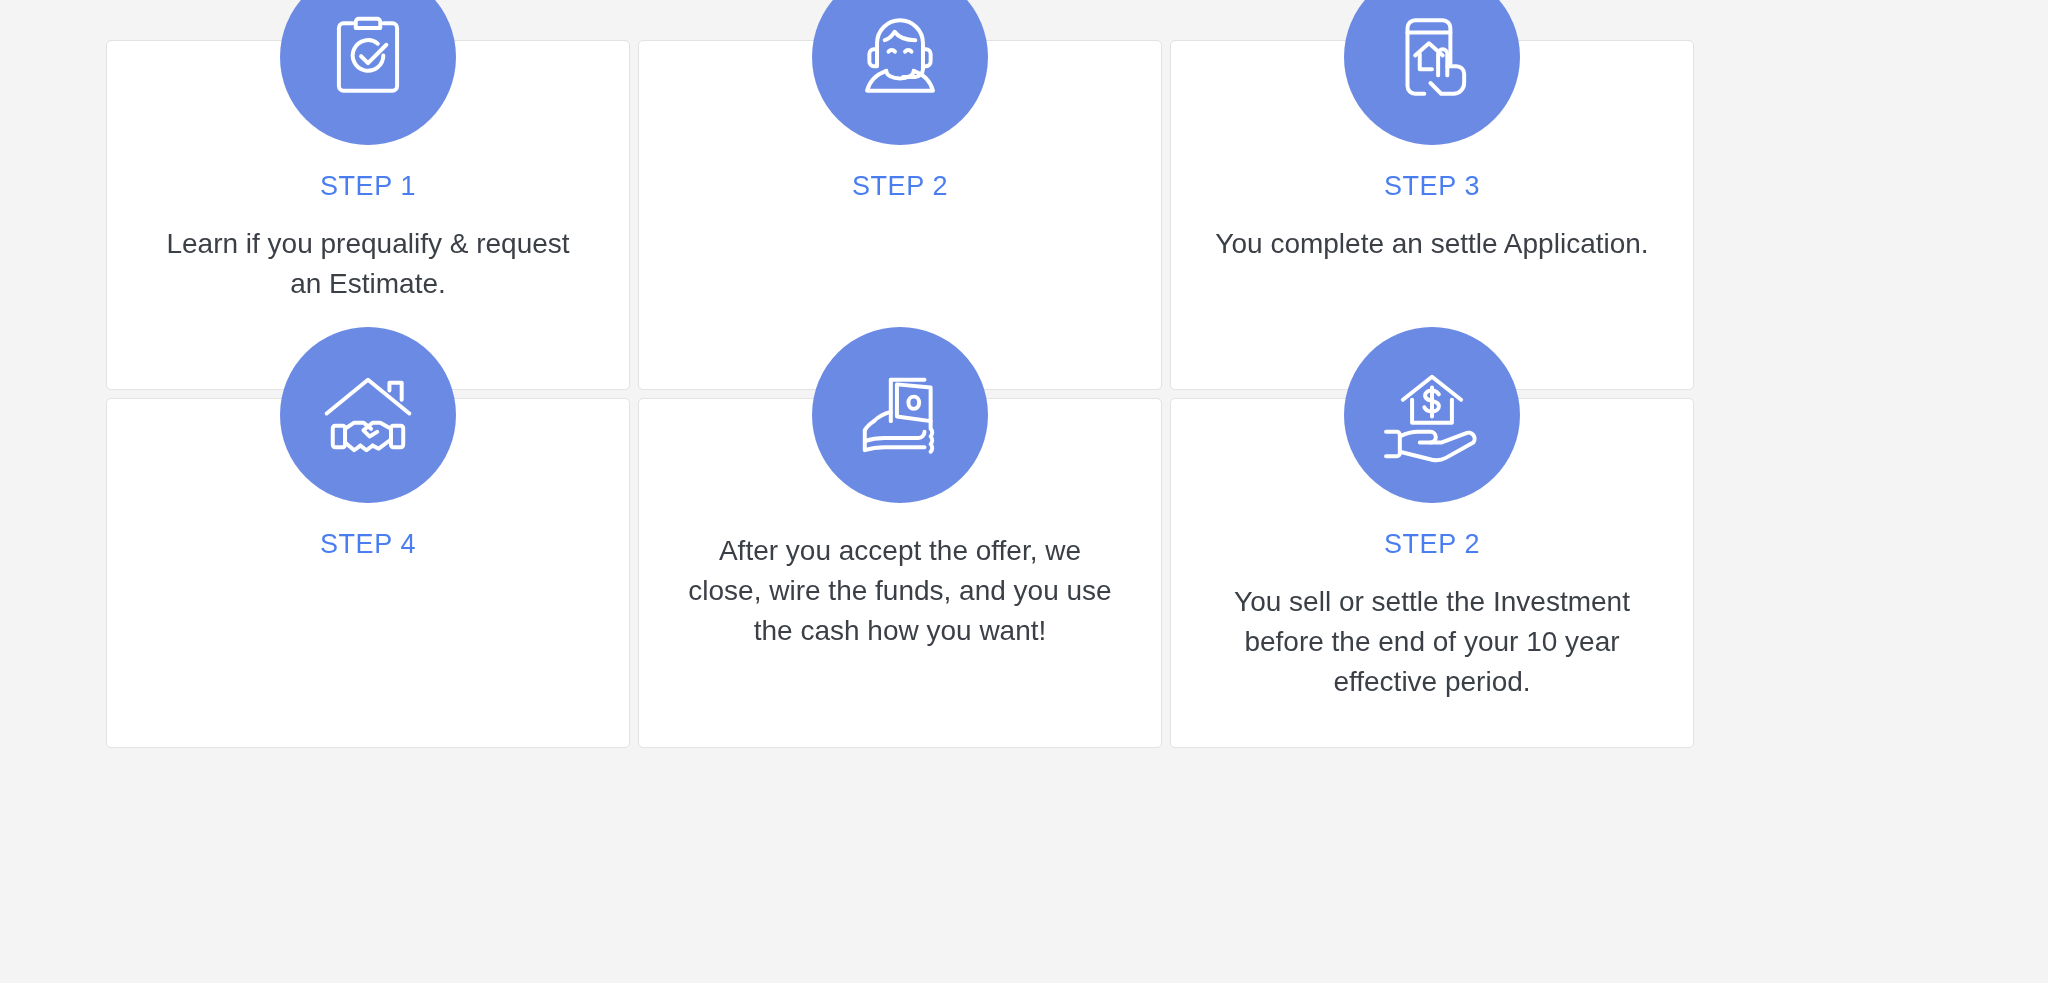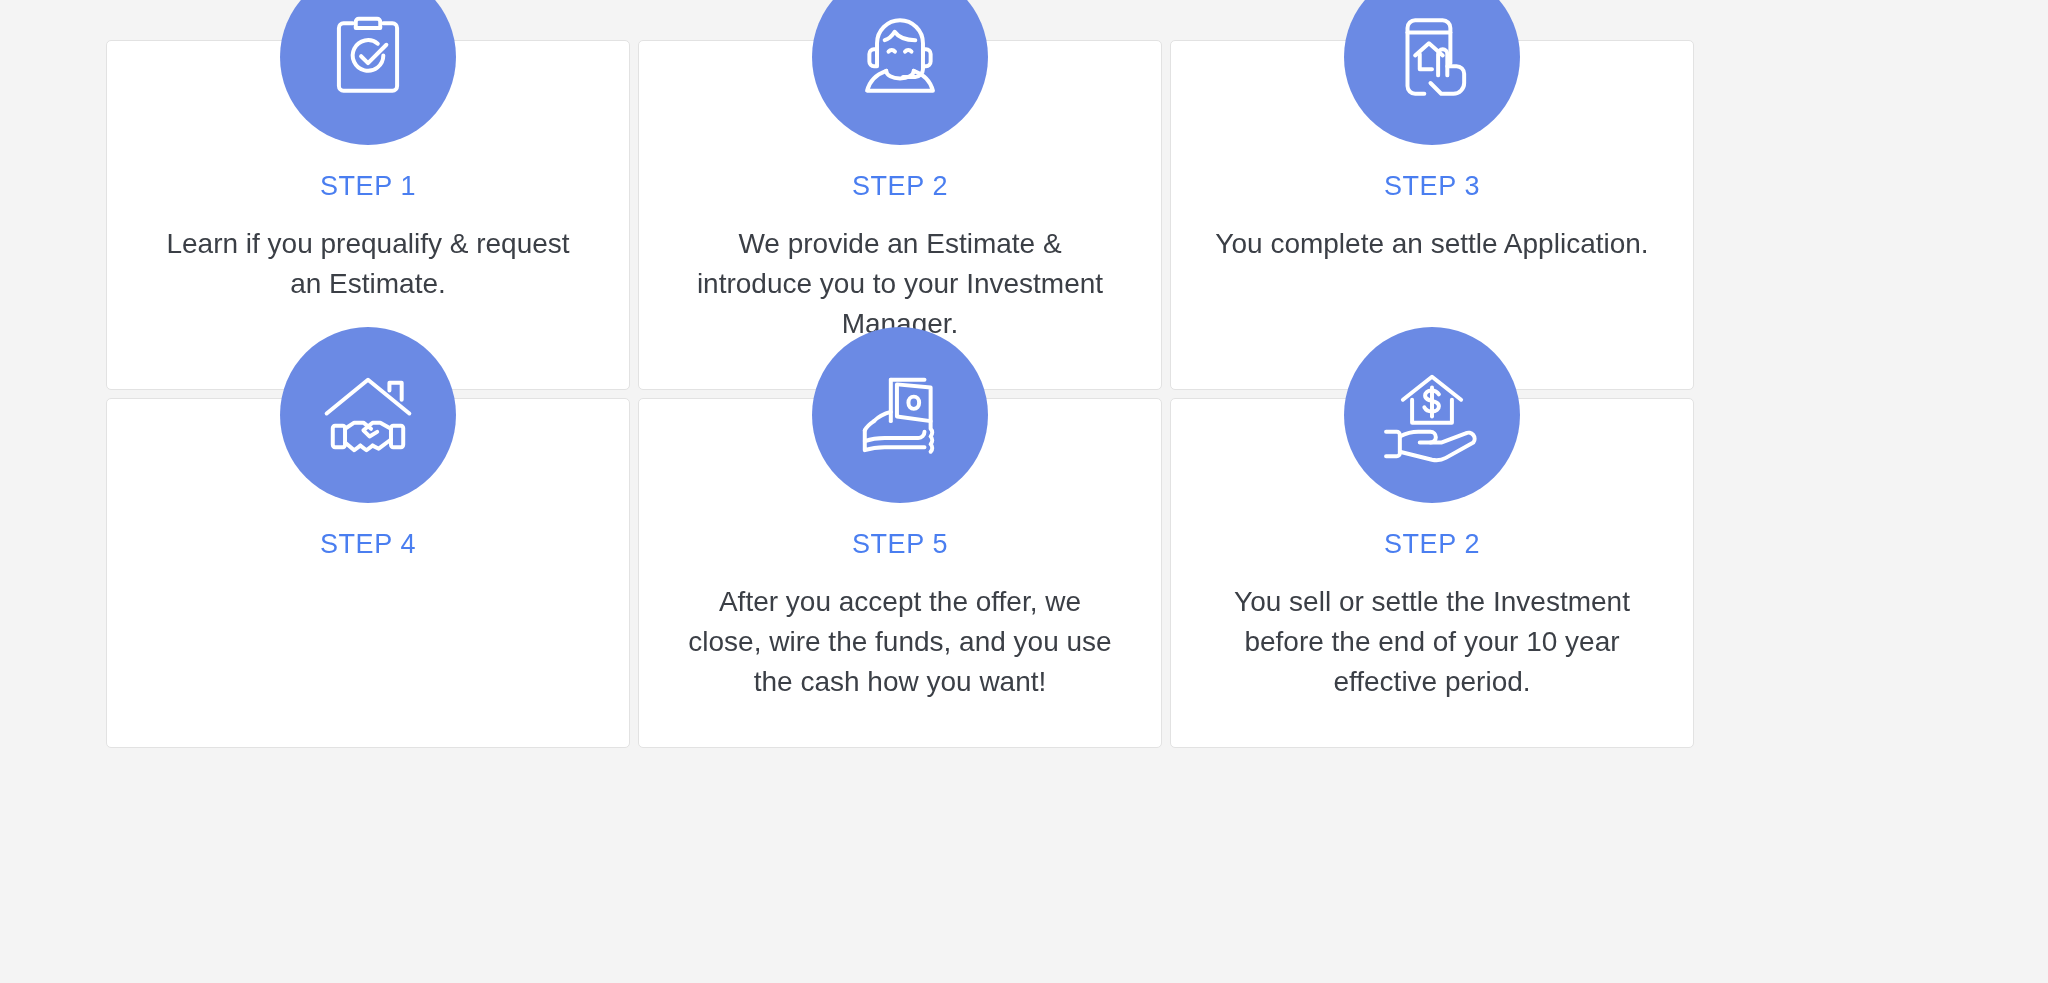--- a/index.html
+++ b/index.html
@@ -113,21 +113,20 @@
           <path d="M47 27h2a3 3 0 0 1 3 3v5a3 3 0 0 1-3 3h-2z"></path>
           <path d="M22 21c3-1 5-3 6.5-5.5C31 19 36 21 42 21"></path>
           <path d="M24.5 28.5c1.2-1.4 3-1.4 4.2 0"></path>
           <path d="M35.3 28.5c1.2-1.4 3-1.4 4.2 0"></path>
           <path d="M47 38v2a5 5 0 0 1-5 5h-8"></path>
           <path d="M23 41c0 3 4 5 9 5s9-2 9-5"></path>
           <path d="M23 41c-7 2.5-11 7-12.5 13h43C52 48 48 43.5 41 41"></path>
         </svg>
       </div>
       <div class="step-label">STEP 2</div>
-      <p class="step-desc">We provide an Estimate &amp; introduce you to your Investment Manager.</p>
     </div>
 
     <div class="step-card">
       <div class="step-icon-circle">
         <svg viewBox="0 0 64 64" fill="none" stroke="#ffffff" stroke-width="2.6" stroke-linecap="round" stroke-linejoin="round">
           <path d="M44 36V13a5 5 0 0 0-5-5H21a5 5 0 0 0-5 5v38a5 5 0 0 0 5 5h6"></path>
           <path d="M16 16h28"></path>
           <path d="M21 31l9-8 9 8"></path>
           <path d="M24 30v10h8"></path>
           <path d="M36 44V30a3 3 0 0 1 6 0v14"></path>
@@ -162,21 +161,20 @@
           <path d="M30 12l22 2v22l-22-3z"></path>
           <path d="M26 9v27"></path>
           <ellipse cx="41" cy="24" rx="3.5" ry="4"></ellipse>
           <path d="M26 30c-4 1-8 3-11 6"></path>
           <path d="M15 36c-3 2-5 4-6 6"></path>
           <path d="M52 36v5a3.5 3.5 0 0 1 0 5 3.5 3.5 0 0 1 0 5 3.5 3.5 0 0 1 0 5"></path>
           <path d="M9 42v7c3-1 8-2 13-2h22a4 4 0 0 0 4-4"></path>
           <path d="M9 49v6c3-1 8-2 13-2h26"></path>
         </svg>
       </div>
-      <div class="step-label">STEP 5</div>
       <p class="step-desc">After you accept the offer, we close, wire the funds, and you use the cash how you want!</p>
     </div>
 
     <div class="step-card">
       <div class="step-icon-circle">
         <svg viewBox="0 0 64 64" fill="none" stroke="#ffffff" stroke-width="2.6" stroke-linecap="round" stroke-linejoin="round">
           <path d="M13 22L32 7l19 15"></path>
           <path d="M19 22v15h26V22"></path>
           <path d="M32 14v19"></path>
           <path d="M36.5 18.5c-1-1.6-2.8-2.5-4.8-2.5-2.6 0-4.2 1.4-4.2 3.3 0 4.6 9 2.4 9 7 0 2-1.8 3.4-4.5 3.4-2.2 0-4.1-1-5-2.7"></path>

